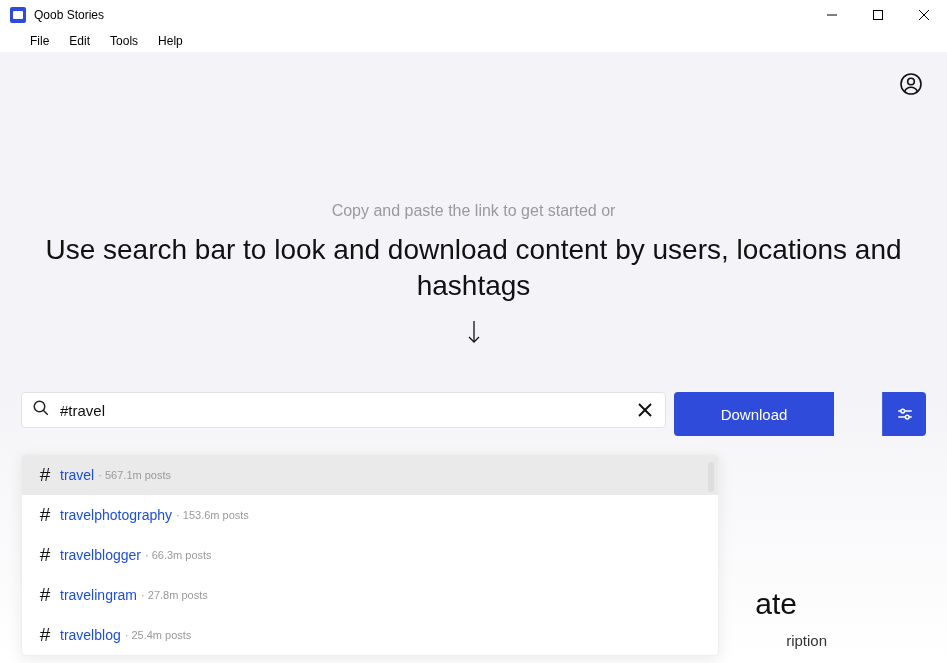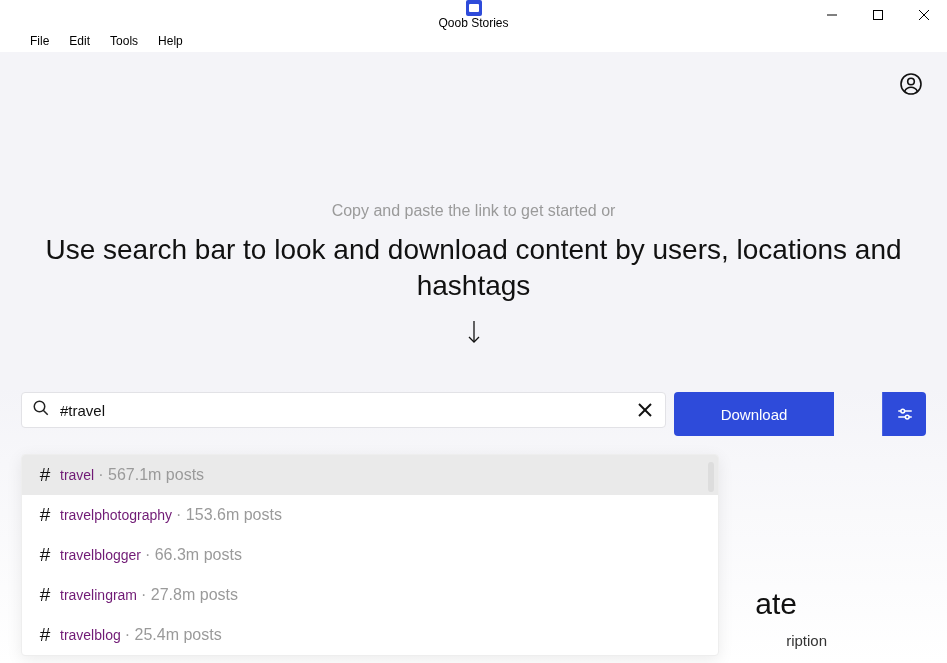--- a/index.html
+++ b/index.html
@@ -10,21 +10,20 @@
       background: #fff;
       overflow: hidden;
     }
     .titlebar {
       height: 30px;
       display: flex;
       align-items: center;
       padding: 0 2px;
       background: #fff;
       position: relative;
-      flex-direction: column;
     }
     .app-icon {
       width: 16px;
       height: 16px;
       background: #2e4bda;
       margin-left: 8px;
       margin-right: 8px;
       border-radius: 2px;
       display: inline-flex;
       align-items: center;
@@ -239,26 +238,26 @@
     }
     .dd-item.selected { background: #eaeaea; }
     .dd-item .hashicon {
       width: 26px;
       font-size: 19px;
       color: #111;
       text-align: center;
     }
     .dd-item .tag {
       font-size: 14px;
-      color: #701a75;
+      color: #1d4ed8;
       font-weight: 500;
       margin-left: 2px;
     }
     .dd-item .count {
-      font-size: 16px;
+      font-size: 11px;
       color: #9a9a9a;
       margin-left: 4px;
     }
     .dd-item .count::before { content: " · "; color: #9a9a9a; }
 
     .downarrow {
       position: absolute;
       left: 50%;
       transform: translateX(-50%);
       top: 266px;

